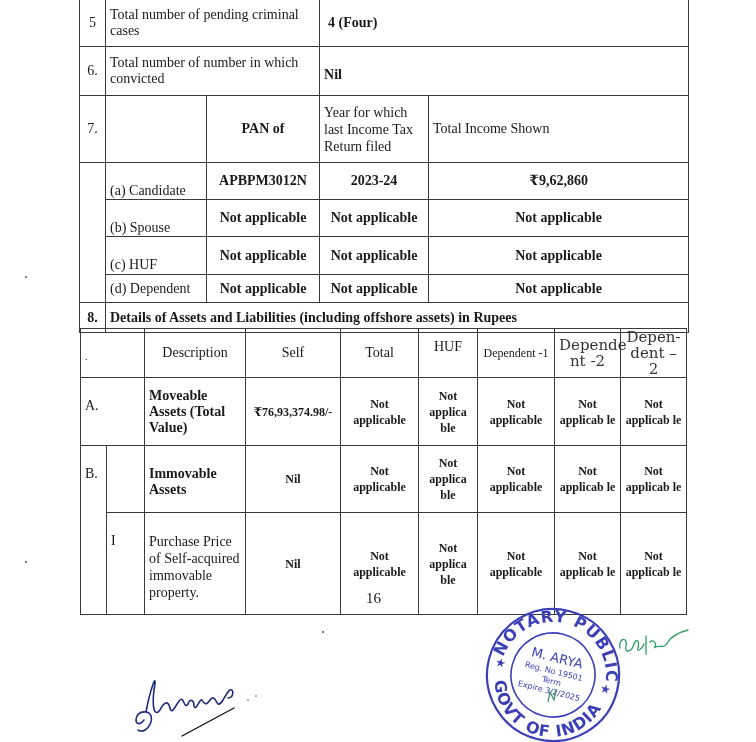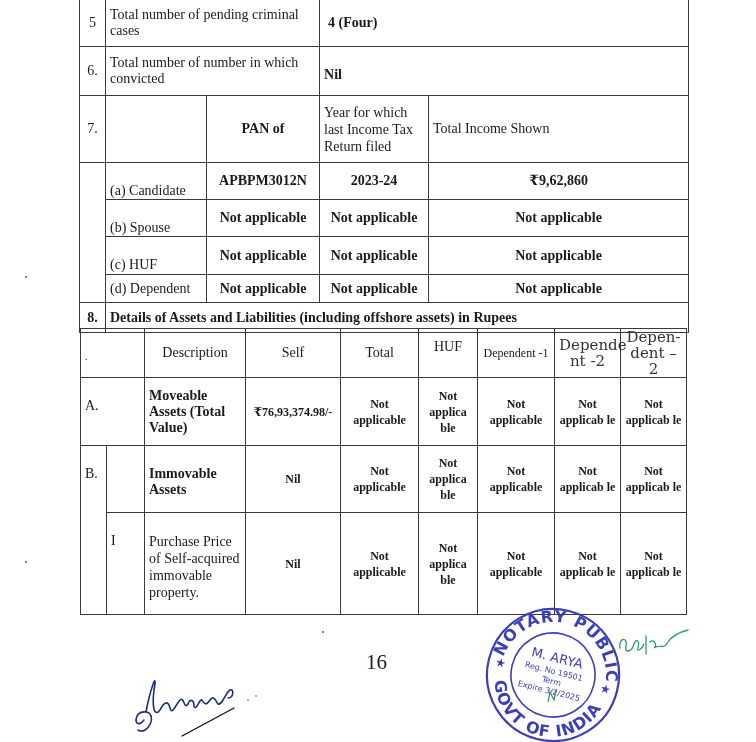--- a/index.html
+++ b/index.html
@@ -134,21 +134,21 @@
     <td class="c b small">Not applicab le</td>
     <td class="c b small">Not applicab le</td>
   </tr>
 </tbody>
   </table>
 
 <div class="dot" style="left:25px; top:276px"></div>
 <div class="dot" style="left:25px; top:561px"></div>
 <div class="dot" style="left:322px; top:631px"></div>
 
-<div class="abs" style="left:366px; top:650px; font-size:21px">16</div>
+<div class="abs" style="left:366px; top:590px; font-size:15px">16</div>
 
 <svg class="abs" style="left:130px; top:660px" width="150" height="80" viewBox="0 0 150 80">
   <path d="M14 60 C4 72 2 50 16 52 C28 54 18 76 8 70 M16 52 C20 30 28 8 24 30 C22 46 24 58 30 50 C34 42 38 40 40 48 C42 56 46 44 50 40 C54 36 54 50 58 44 C60 38 64 40 64 46 C66 52 70 38 72 40 C74 44 76 46 80 40 C84 34 86 42 88 44 C92 46 96 32 100 30 C104 28 104 38 98 38" fill="none" stroke="#1e2a7a" stroke-width="1.6" stroke-linecap="round"></path>
   <path d="M104 48 L52 76" fill="none" stroke="#111" stroke-width="1.4" stroke-linecap="round"></path>
   <circle cx="118" cy="40" r="0.8" fill="#555"></circle>
   <circle cx="126" cy="36" r="0.8" fill="#555"></circle>
 </svg>
 
 <svg class="abs" style="left:478px; top:600px" width="150" height="150" viewBox="0 0 150 150">
   <g transform="rotate(14 75 75)" fill="#3b3fb5" stroke="#3b3fb5">

